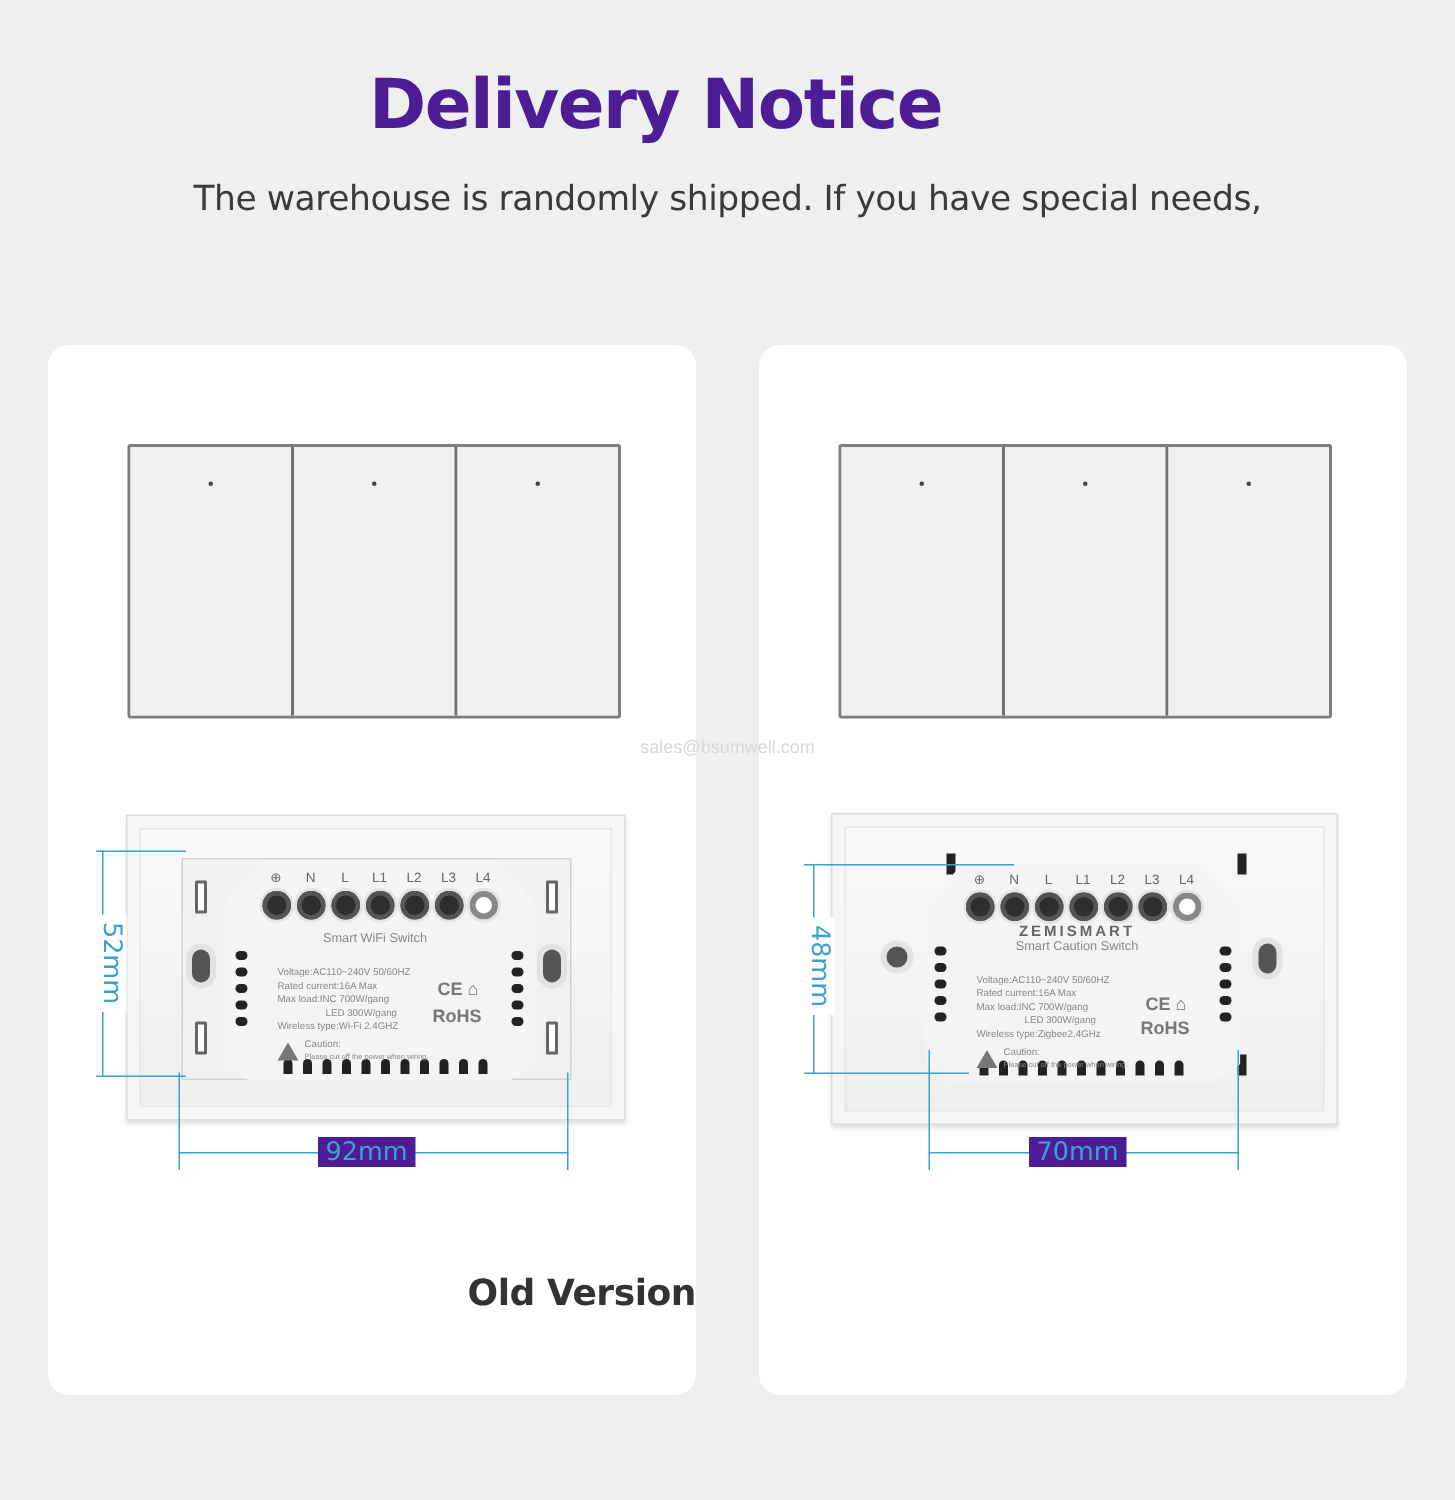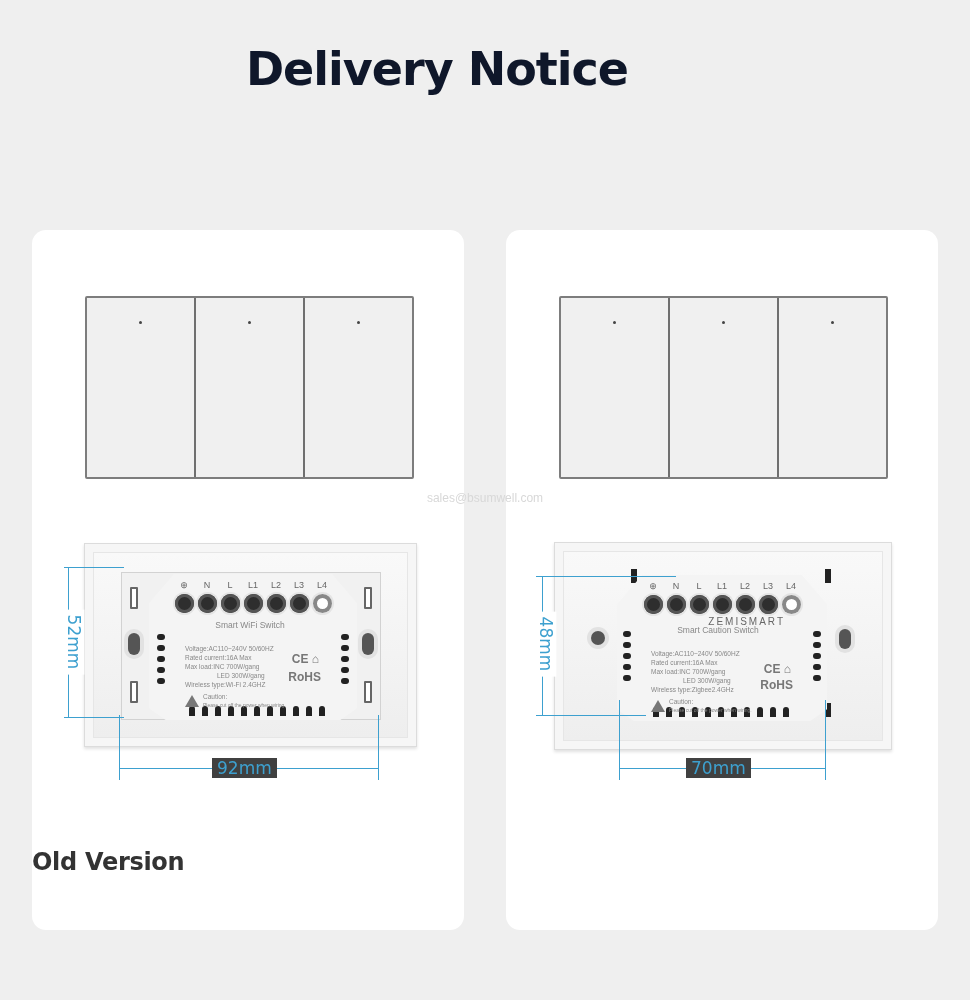--- a/index.html
+++ b/index.html
@@ -2,21 +2,21 @@
 <html><head>
 <meta charset="utf-8">
 <style>
   * { box-sizing: border-box; margin: 0; padding: 0; }
   html, body { width: 970px; height: 1000px; background: #efefef; overflow: hidden; }
   body { position: relative; font-family: "DejaVu Sans", "Liberation Sans", sans-serif; color: #333; }
 
   .title {
     position: absolute; left: 0; top: 42px; width: 874px; text-align: center;
     font-family: "DejaVu Sans", sans-serif; font-weight: bold; font-size: 46px; letter-spacing: -1px;
-    color: #0f172a;
+    color: #4c1d95;
   }
   .subtitle {
     position: absolute; left: 0; top: 114px; width: 970px; text-align: center;
     font-family: "DejaVu Sans", sans-serif; font-size: 23px; line-height: 39px; color: #3a3a3a;
     letter-spacing: -0.3px;
   }
 
   .card {
     position: absolute; top: 230px; width: 432px; height: 700px;
     background: #fff; border-radius: 14px;
@@ -76,43 +76,44 @@
   .term .screw.open { background: #fff; box-shadow: inset 0 0 0 4px #888, 0 0 0 2px #e4e4e4; }
 
   .vents-side { position: absolute; display: flex; flex-direction: column; gap: 5px; }
   .vents-side span { width: 8px; height: 6px; border-radius: 3px; background: #222; }
   .vents-bottom { position: absolute; display: flex; gap: 7px; }
   .vents-bottom span { width: 6px; height: 10px; border-radius: 3px 3px 0 0; background: #222; }
 
   .spec {
     position: absolute; font-family: "Liberation Sans", sans-serif; color: #888; font-size: 6.5px; line-height: 9px;
   }
-  .spec .brand { font-size: 10px; letter-spacing: 2px; color: #666; font-weight: normal; text-align: right; }
+  .spec .brand { font-size: 10px; letter-spacing: 2px; color: #666; font-weight: bold; text-align: center; }
   .spec .name { font-size: 8.5px; color: #888; text-align: center; margin-bottom: 14px; }
   .spec .cert { position: absolute; right: 0; font-size: 12px; font-weight: bold; color: #777; }
   .spec .caution { margin-top: 3px; display: flex; gap: 4px; align-items: center; }
   .spec .tri { width: 0; height: 0; border-left: 7px solid transparent; border-right: 7px solid transparent; border-bottom: 12px solid #777; position: relative; }
 
   .dim { position: absolute; background: #3da0cf; }
   .dim-label {
     position: absolute; font-family: "DejaVu Sans", sans-serif; font-size: 17px; color: #3da0cf;
-    background: #404040; padding: 0 5px; line-height: 20px;
+    background: #4c1d95; padding: 0 5px; line-height: 20px;
   }
   .dim-label.vert { transform: rotate(90deg); transform-origin: center; background: #fff; }
 
   .caption {
-    position: absolute; top: 618px; left: 0; width: 100%; text-align: left;
+    position: absolute; top: 618px; left: 0; width: 100%; text-align: right;
     font-family: "DejaVu Sans", sans-serif; font-weight: bold; font-size: 24px; color: #333; letter-spacing: -0.3px;
   }
 </style>
 </head>
 <body>
 
 <div class="title">Delivery Notice</div>
 <div class="subtitle">
+  <div>The warehouse is randomly shipped. If you have special needs,</div>
 </div>
 
 <div class="watermark">sales@bsumwell.com</div>
 
 <div class="card old">
   <div class="front-plate">
     <div class="gang">
         <span class="led"></span>
       </div>
     <div class="gang">

